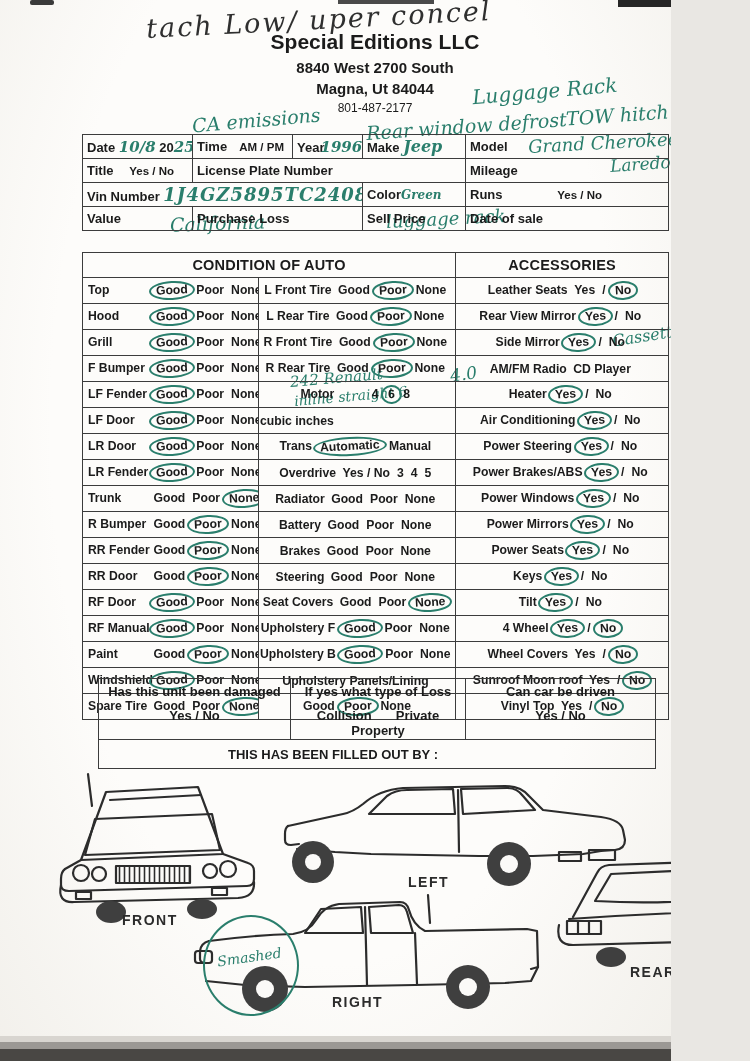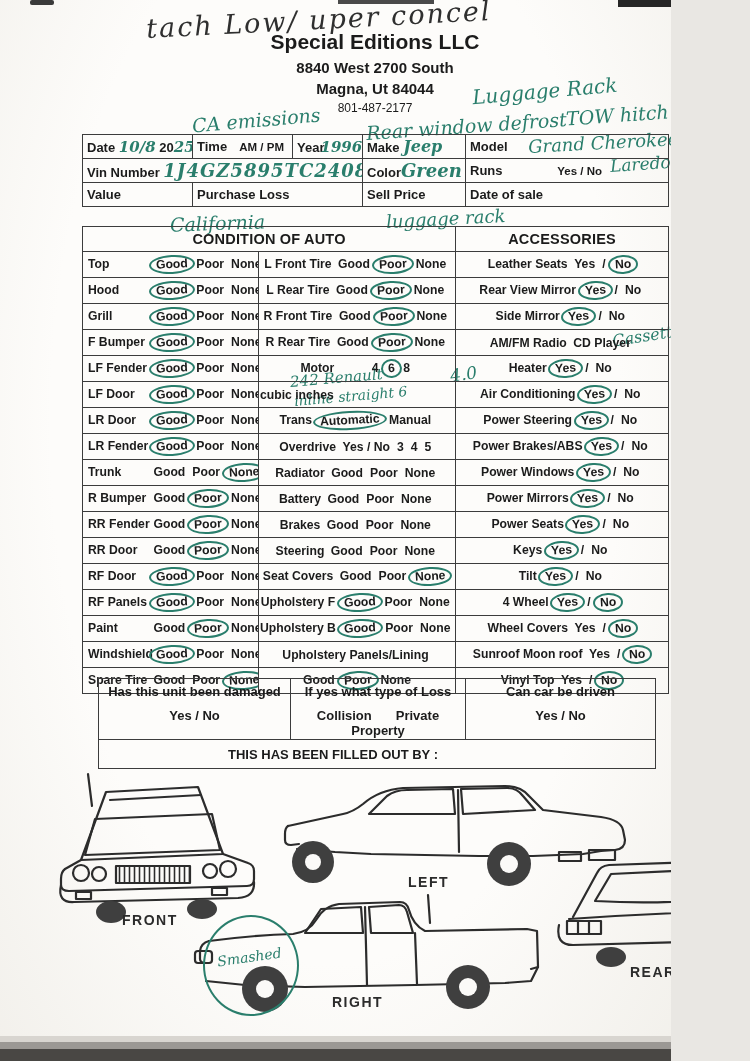--- a/index.html
+++ b/index.html
@@ -41,21 +41,21 @@
 
   
   table{border-collapse:collapse;table-layout:fixed;}
   td{border:1.6px solid #3c3c3c;vertical-align:middle;overflow:hidden;}
 
   #info-table{position:absolute;left:82px;top:134px;width:586px;padding-left:20px;}
   #info-table td{height:23px;font-size:13px;font-weight:bold;padding:0 4px;white-space:nowrap;}
   #info-table .sub{font-size:11.5px;float:right;margin-right:14px;margin-top:2px;}
   #info-table .subr{font-size:11.5px;float:right;margin-right:62px;margin-top:2px;}
 
-  #cond-table{position:absolute;left:82px;top:226px;width:586px;}
+  #cond-table{position:absolute;left:82px;top:252px;width:586px;}
   #cond-table td{height:23px;font-size:12.2px;font-weight:bold;white-space:nowrap;}
   #cond-table .hrow td{height:22px;text-align:center;font-size:14.5px;letter-spacing:0.2px;}
   .c-left{padding-left:5px;text-align:left;}
   .c-left .lab{display:inline-block;width:62px;}
   .c-mid,.c-right{text-align:center;}
   .c-mid .lab,.c-right .lab{margin-right:3px;}
   .opt{margin:0 3.5px;}
   .circ{display:inline-block;border:2px solid #2a7e6c;border-radius:50%;
         padding:0px 5px 1px 5px;margin:-2px -1.5px;transform:rotate(-3deg);}
 
@@ -132,26 +132,38 @@
       </td>
       <td>
         <span>Make</span>
         <span class="hwi" style="font-size:16px;">Jeep</span>
       </td>
       <td>
         <span>Model</span>
       </td>
     </tr>
     <tr>
+      <td>
+        <span>Title</span>
+        <span class="sub">Yes / No</span>
+      </td>
+      <td colspan="3">
+        <span>License Plate Number</span>
+      </td>
+      <td>
+        <span>Mileage</span>
+      </td>
+    </tr>
+    <tr>
       <td colspan="3">
         <span>Vin Number</span>
         <span class="hwi" style="font-size:18px;letter-spacing:1px;">1J4GZ5895TC240892</span>
       </td>
       <td>
-        <span>Color</span><span class="hwi" style="font-size:18px;text-align:right;">Green</span>
+        <span>Color</span><span class="hwi" style="font-size:12px;text-align:right;">Green</span>
       </td>
       <td>
         <span>Runs</span>
         <span class="subr">Yes / No</span>
       </td>
     </tr>
     <tr>
       <td>
         <span>Value</span>
       </td>
@@ -240,21 +252,21 @@
           <td class="c-left"><span class="lab">RR Door</span><span class="opt">Good</span><span class="opt circ">Poor</span><span class="opt">None</span></td>
           <td class="c-mid"><span class="lab">Steering</span><span class="opt">Good</span><span class="opt">Poor</span><span class="opt">None</span></td>
           <td class="c-right"><span class="lab">Keys</span><span class="opt circ">Yes</span><span class="opt">/</span><span class="opt">No</span></td>
         </tr>
         <tr>
           <td class="c-left"><span class="lab">RF Door</span><span class="opt circ">Good</span><span class="opt">Poor</span><span class="opt">None</span></td>
           <td class="c-mid"><span class="lab">Seat Covers</span><span class="opt">Good</span><span class="opt">Poor</span><span class="opt circ">None</span></td>
           <td class="c-right"><span class="lab">Tilt</span><span class="opt circ">Yes</span><span class="opt">/</span><span class="opt">No</span></td>
         </tr>
         <tr>
-          <td class="c-left"><span class="lab">RF Panels</span><span class="opt circ">Good</span><span class="opt">Poor</span><span class="opt">None</span></td>
+          <td class="c-left"><span class="lab">RF Manual</span><span class="opt circ">Good</span><span class="opt">Poor</span><span class="opt">None</span></td>
           <td class="c-mid"><span class="lab">Upholstery F</span><span class="opt circ">Good</span><span class="opt">Poor</span><span class="opt">None</span></td>
           <td class="c-right"><span class="lab">4 Wheel</span><span class="opt circ">Yes</span><span class="opt">/</span><span class="opt circ">No</span></td>
         </tr>
         <tr>
           <td class="c-left"><span class="lab">Paint</span><span class="opt">Good</span><span class="opt circ">Poor</span><span class="opt">None</span></td>
           <td class="c-mid"><span class="lab">Upholstery B</span><span class="opt circ">Good</span><span class="opt">Poor</span><span class="opt">None</span></td>
           <td class="c-right"><span class="lab">Wheel Covers</span><span class="opt">Yes</span><span class="opt">/</span><span class="opt circ">No</span></td>
         </tr>
         <tr>
           <td class="c-left"><span class="lab">Windshield</span><span class="opt circ">Good</span><span class="opt">Poor</span><span class="opt">None</span></td>

